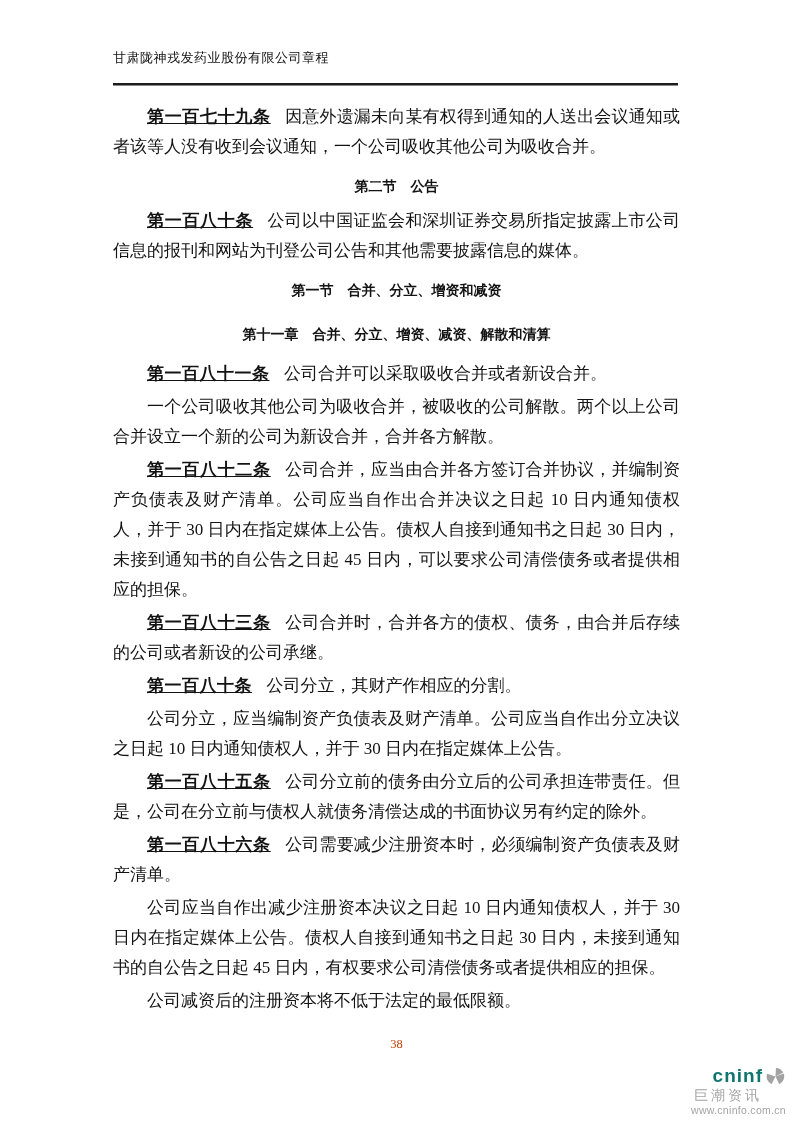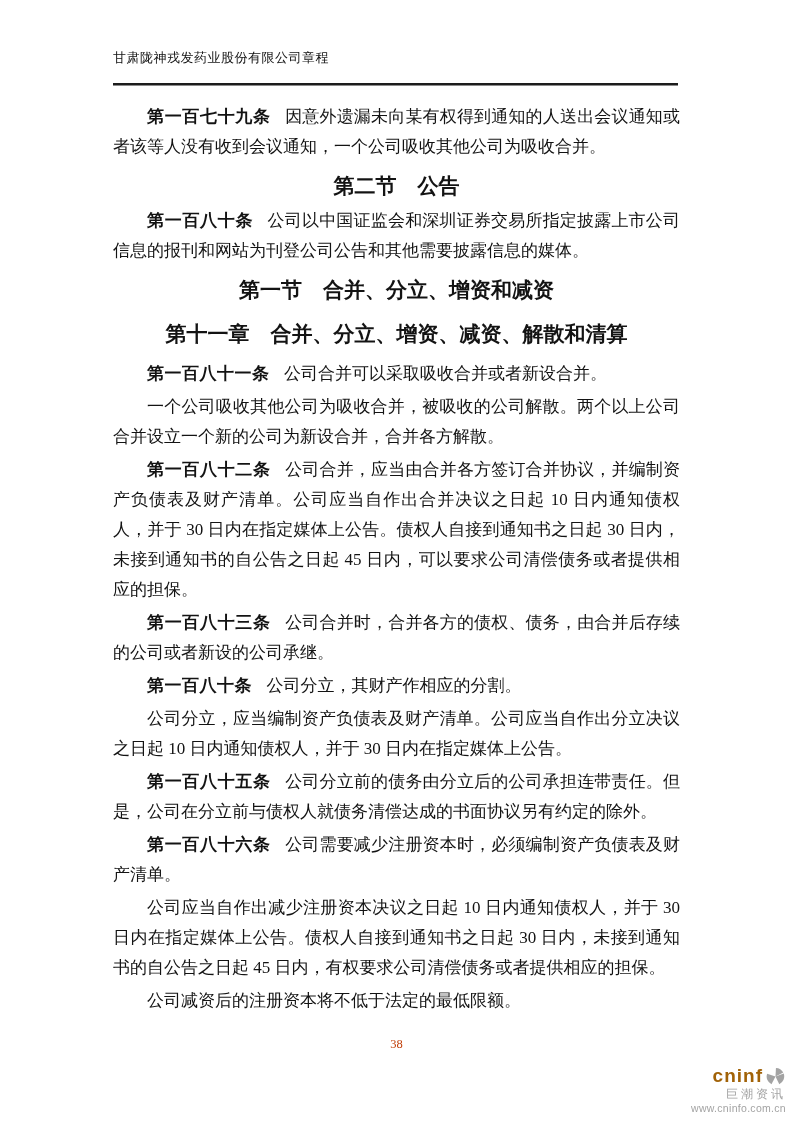--- a/index.html
+++ b/index.html
@@ -36,27 +36,28 @@
   }
   .para {
     margin: 3px 0;
     text-indent: 2em;
   }
   .article-no {
     font-family: "Liberation Sans", "DejaVu Sans", sans-serif;
     font-weight: 700;
     letter-spacing: 0.5px;
     margin-right: 0.85em;
+    text-decoration: underline;
   }
   .heading {
     text-align: center;
     text-indent: 0;
     font-family: "Liberation Sans", "DejaVu Sans", sans-serif;
     font-weight: 700;
-    font-size: 21px;
+    font-size: 14px;
     margin: 9px 0 5px;
   }
   .heading.chapter { margin: 14px 0 10px; }
 
   
   .page-number {
     position: absolute;
     left: 0; right: 0;
     top: 1037px;
     text-align: center;
@@ -75,27 +76,28 @@
   .logo-brand-row {
     display: flex;
     align-items: center;
     justify-content: flex-end;
     gap: 2px;
   }
   .logo-brand {
     font-weight: 700;
     font-size: 19px;
     letter-spacing: 1px;
-    color: #a16207;
+    color: #0f766e;
   }
   .logo-swirl { width: 21px; height: 21px; display: inline-block; }
   .logo-sub {
-    font-size: 12px;
+    font-size: 14px;
     letter-spacing: 3px;
     margin-top: 1px;
+    margin-right: 24px;
   }
   .logo-url {
     font-size: 10.5px;
     letter-spacing: 0.3px;
     margin-top: 2px;
   }
 </style>
 </head>
 <body>
 

